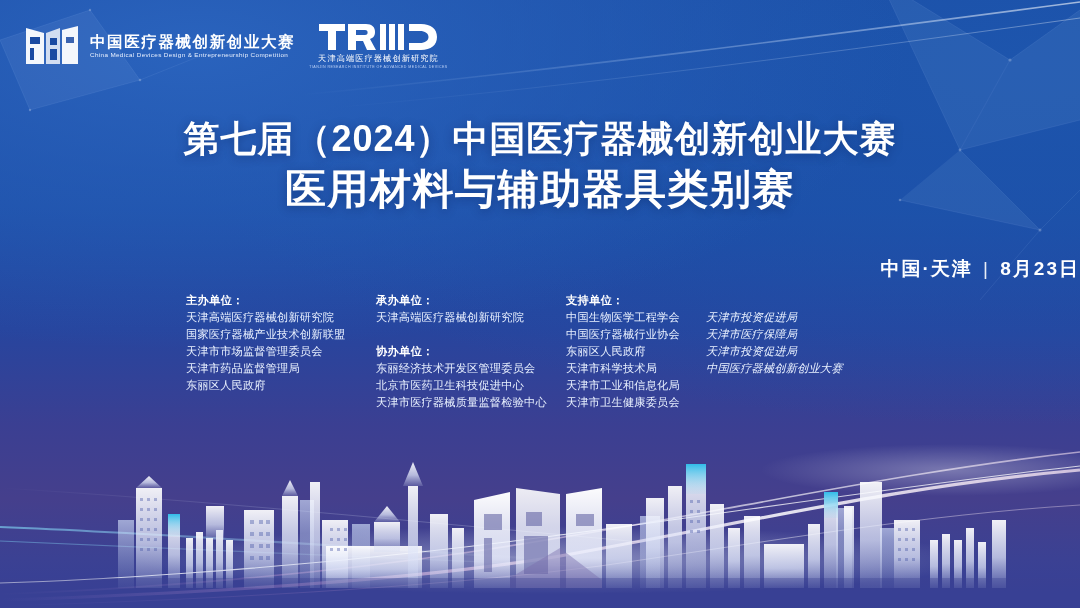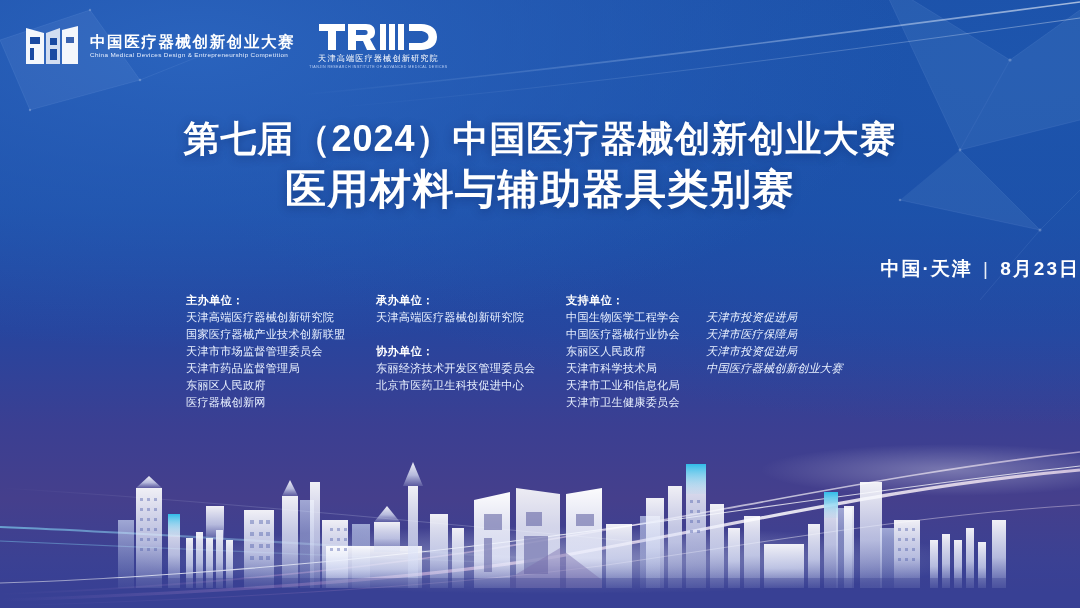--- a/index.html
+++ b/index.html
@@ -214,29 +214,29 @@
   </div>
 
   <div class="orgs">
     <div class="col c1">
         <div class="org-head">主办单位：</div>
         <div class="org-item">天津高端医疗器械创新研究院</div>
         <div class="org-item">国家医疗器械产业技术创新联盟</div>
         <div class="org-item">天津市市场监督管理委员会</div>
         <div class="org-item">天津市药品监督管理局</div>
         <div class="org-item">东丽区人民政府</div>
-        <div class="org-item">医疗器械创新网</div>
       </div>
     <div class="col c2">
         <div class="org-head">承办单位：</div>
         <div class="org-item">天津高端医疗器械创新研究院</div>
         <div class="gap"></div>
         <div class="org-head">协办单位：</div>
         <div class="org-item">东丽经济技术开发区管理委员会</div>
         <div class="org-item">北京市医药卫生科技促进中心</div>
+        <div class="org-item">天津市医疗器械质量监督检验中心</div>
       </div>
     <div class="col c3">
         <div class="org-head">支持单位：</div>
         <div class="org-item">中国生物医学工程学会</div>
         <div class="org-item">中国医疗器械行业协会</div>
         <div class="org-item">东丽区人民政府</div>
         <div class="org-item">天津市科学技术局</div>
         <div class="org-item">天津市工业和信息化局</div>
         <div class="org-item">天津市卫生健康委员会</div>
       </div>

